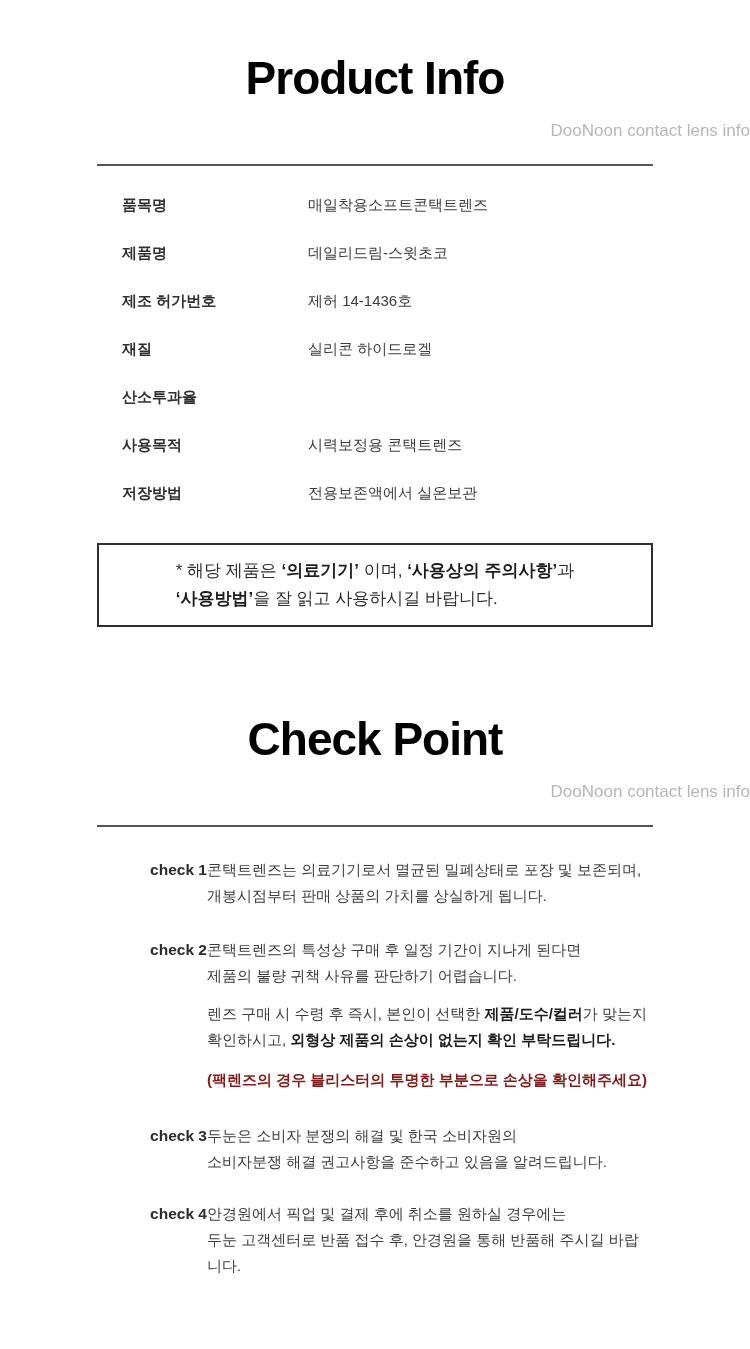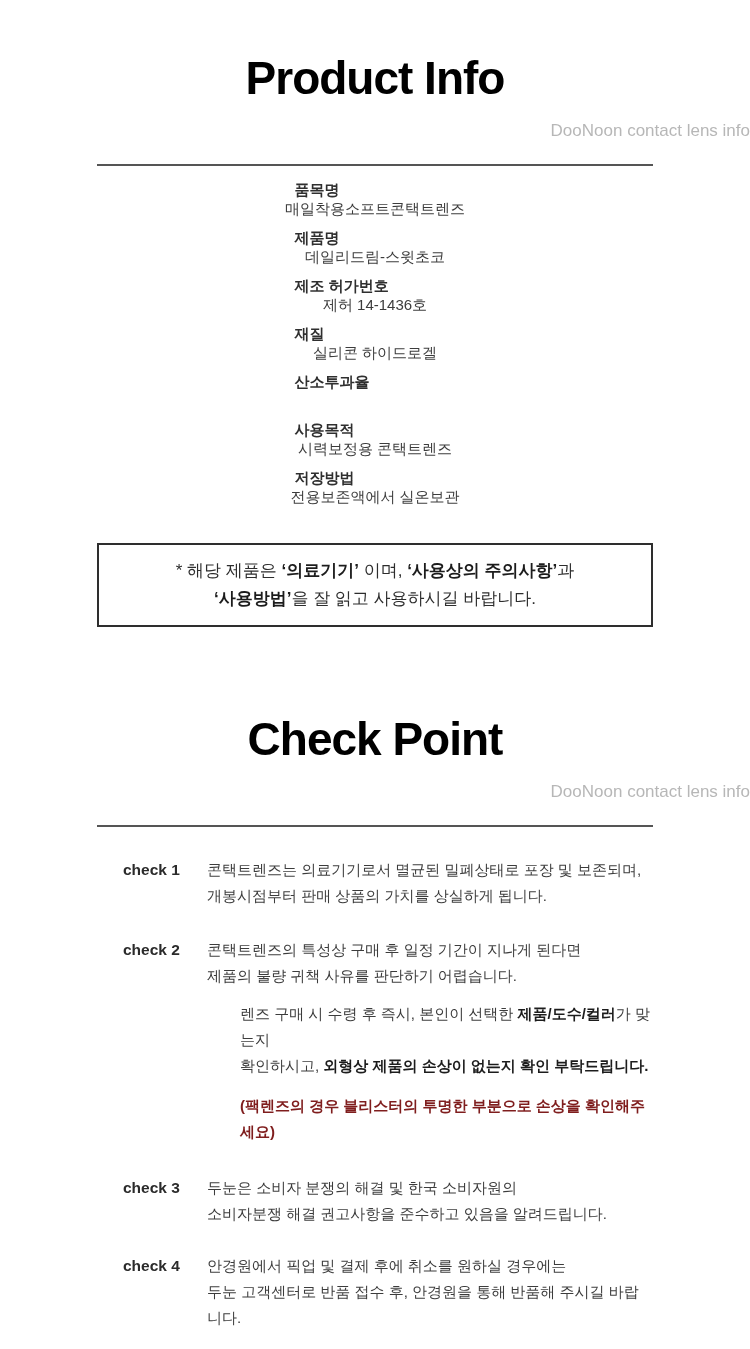--- a/index.html
+++ b/index.html
@@ -34,42 +34,42 @@
   .rule {
     height: 2px;
     background: #555555;
     border: 0;
     margin: 22px auto 0 auto;
     width: 556px;
   }
 
   
   .spec-table { margin-top: 15px; }
-  .spec-row { display: flex; align-items: center; height: 48px; flex-direction: column; }
+  .spec-row { display: flex; align-items: center; height: 48px; }
   .spec-label {
     margin-left: 25px;
     width: 186px;
     flex-shrink: 0;
     font-size: 15px;
     font-weight: 700;
     color: #2f2f2f;
   }
   .spec-value { font-size: 15px; color: #3c3c3c; }
 
   
   .notice-box {
     margin-top: 26px;
     border: 2px solid #2e2e2e;
     box-sizing: border-box;
     width: 556px;
     min-height: 82px;
     display: flex;
     align-items: center;
     justify-content: center;
-    text-align: center;
+    text-align: left;
     padding: 12px 10px;
   }
   .notice-text {
     font-size: 17px;
     line-height: 28px;
     color: #2d2d2d;
     white-space: pre-line;
   }
   .b { font-weight: 700; color: #1c1c1c; }
 
@@ -81,30 +81,31 @@
   .check-item + .check-item.gap-30 { margin-top: 30px; }
   .check-item + .check-item.gap-26 { margin-top: 26px; }
   .check-label {
     margin-left: 26px;
     width: 84px;
     flex-shrink: 0;
     font-size: 15.5px;
     line-height: 26px;
     font-weight: 600;
     color: #2b2b2b;
+    text-align: right;
   }
   .check-body { flex: 1; }
   .check-para {
     margin: 0;
     font-size: 15px;
     line-height: 26px;
     color: #3c3c3c;
     white-space: pre-line;
   }
-  .check-para + .check-para { margin-top: 12px; margin-left: 33px; }
+  .check-para + .check-para { margin-top: 12px; }
   .check-para.mt14 { margin-top: 14px; }
   .check-para.allbold { font-weight: 700; color: #7f1d1d; }
 </style>
 </head>
 <body>
 
 <div class="page">
 
   <section>
     <h1 class="sec-title">Product Info</h1>

